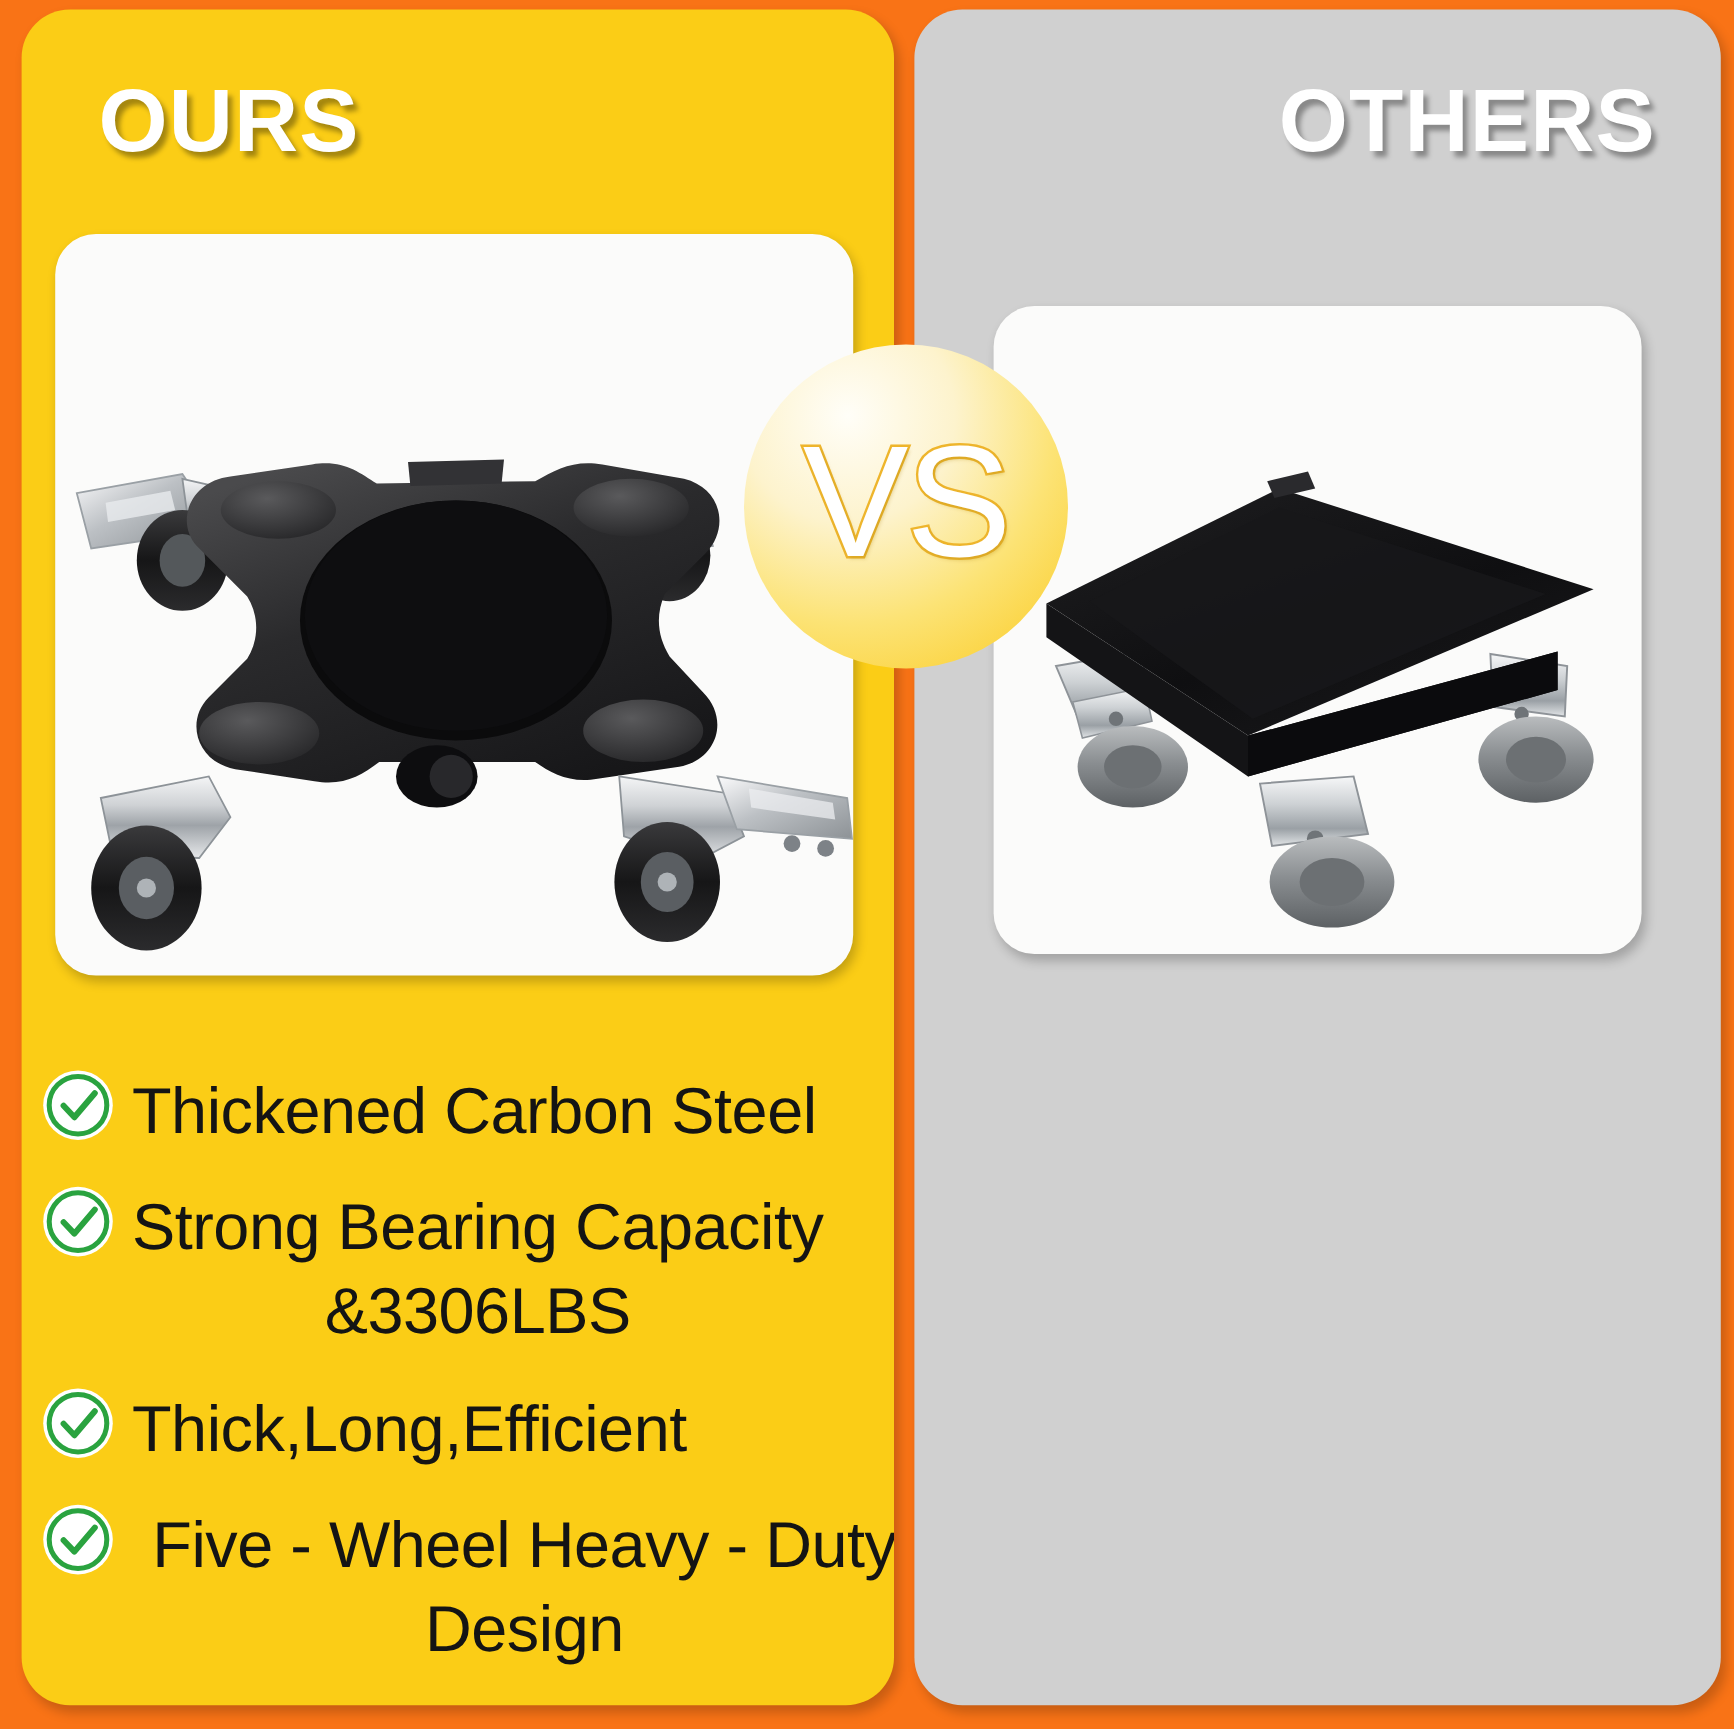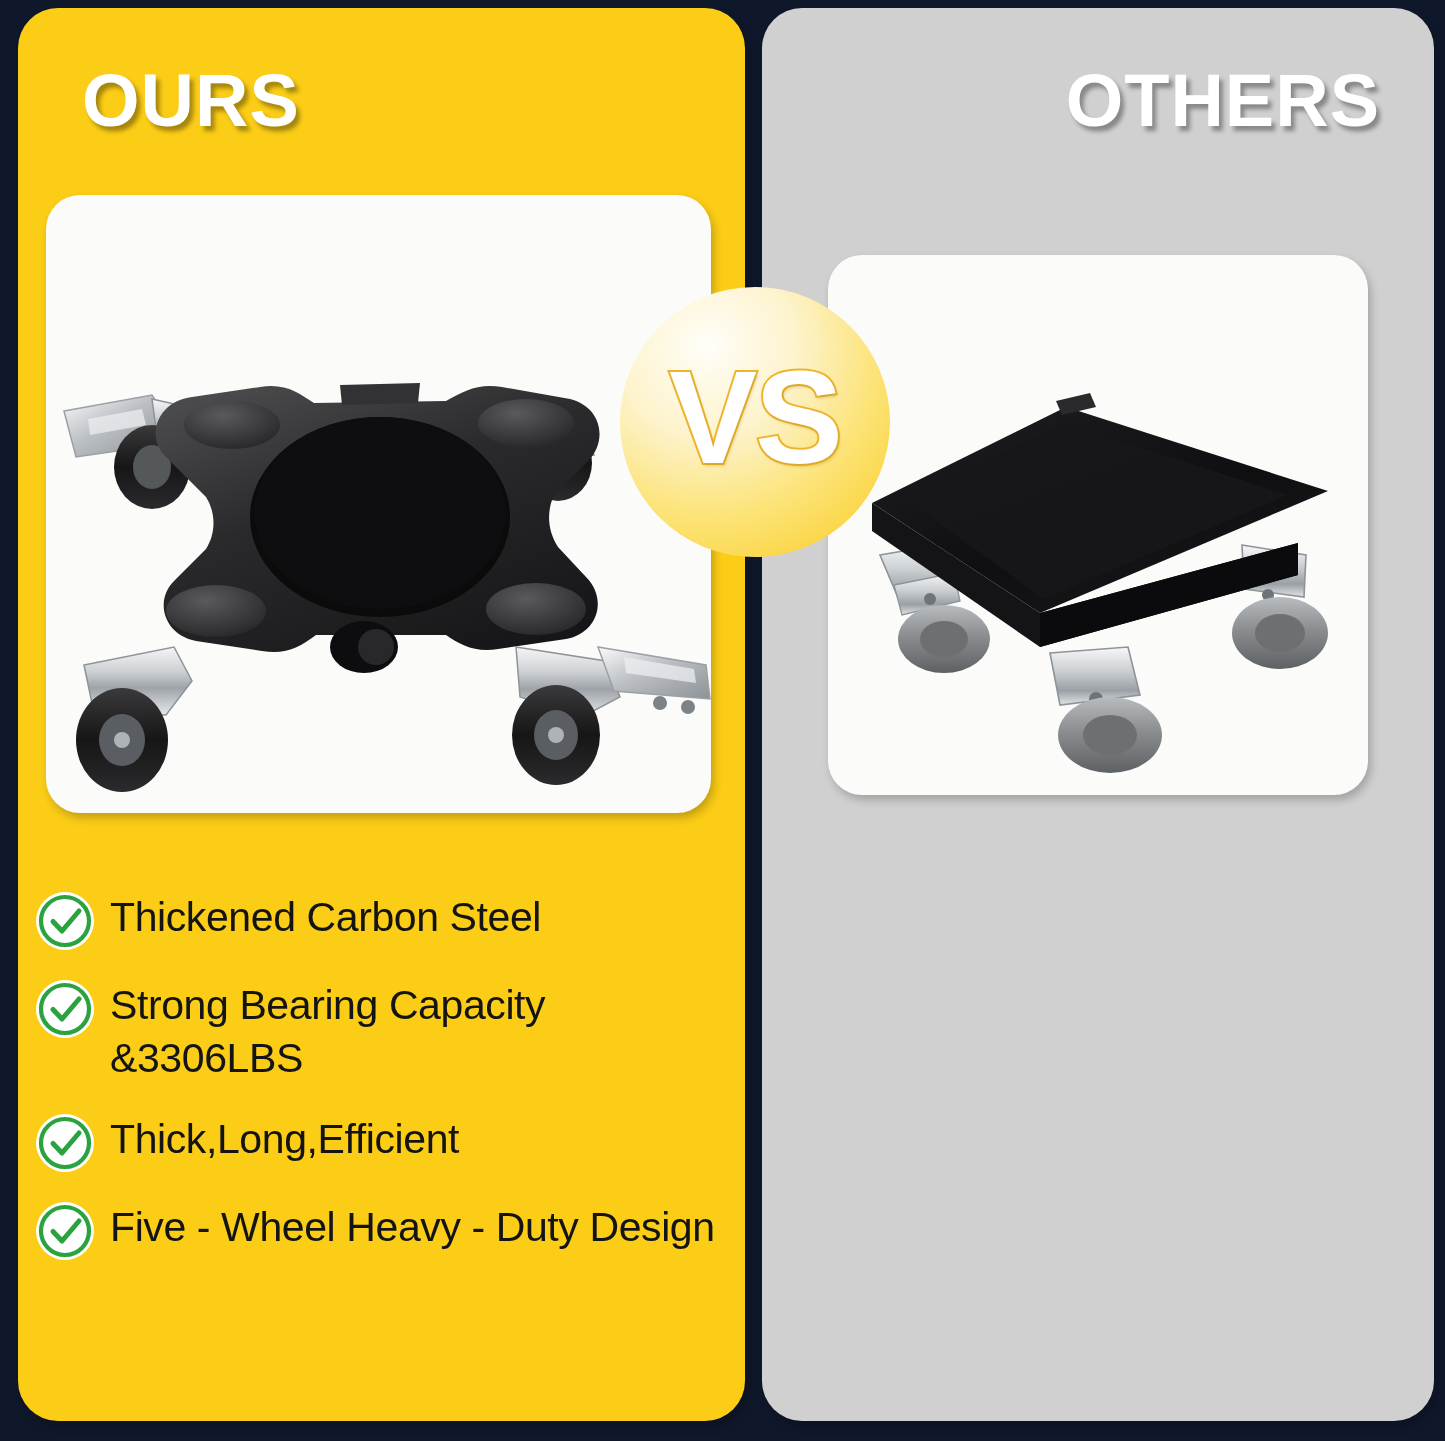--- a/index.html
+++ b/index.html
@@ -11,21 +11,21 @@
     width: 1445px;
     height: 1441px;
     font-family: "Liberation Sans", sans-serif;
     overflow: hidden;
     position: relative;
   }
 
   #root {
     position: absolute;
     inset: 0;
-    background: #0f172a;
+    background: #f97316;
   }
 
   
   .panel {
     position: absolute;
     top: 8px;
     height: 1413px;
     border-radius: 40px;
     box-shadow: 4px 6px 10px rgba(0,0,0,0.20);
     overflow: hidden;
@@ -80,21 +80,21 @@
     height: 270px;
     border-radius: 50%;
     background: radial-gradient(circle at 32% 22%, #fffef8 0%, #fdf3cd 32%, #fce375 62%, #fbd33f 86%, #f9c81f 100%);
     display: flex;
     align-items: center;
     justify-content: center;
     z-index: 20;
   }
   .vs-text {
     font-size: 132px;
-    font-weight: 700;
+    font-weight: 400;
     color: #ffffff;
     line-height: 1;
     letter-spacing: -2px;
     -webkit-text-stroke: 4px #eeb52c;
     paint-order: stroke fill;
     text-shadow: 2px 3px 3px rgba(180,140,20,0.30);
     transform: translateY(-4px);
   }
 
   
@@ -112,27 +112,28 @@
   .feature-icon {
     flex: 0 0 auto;
     width: 62px;
     height: 62px;
     margin-right: 14px;
     margin-top: 2px;
   }
   .feature-icon svg { display: block; width: 62px; height: 62px; }
 
   .feature-text {
-    font-size: 41px;
+    font-size: 54px;
     font-weight: 400;
     color: #141414;
     line-height: 1.30;
     letter-spacing: -0.4px;
     padding-top: 3px;
     white-space: pre-line;
+    text-align: center;
   }
 </style>
 </head>
 <body>
 
 <div id="root">
 
   <div class="panel panel-ours">
 
     <div class="panel-title title-ours">OURS</div>

